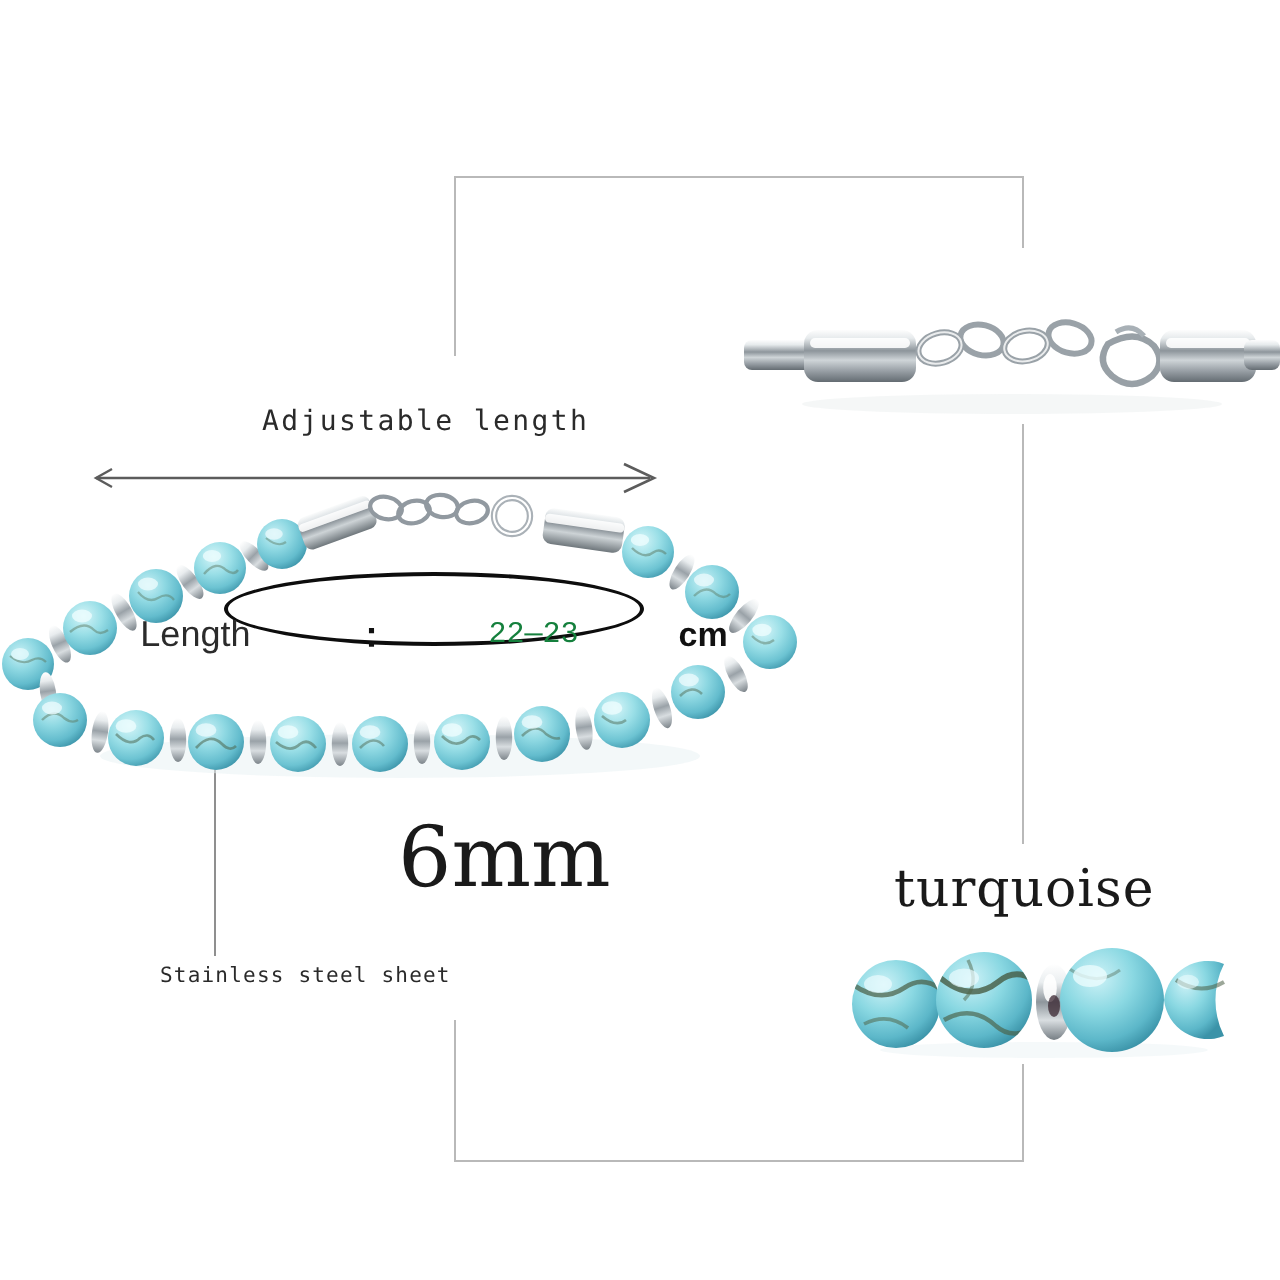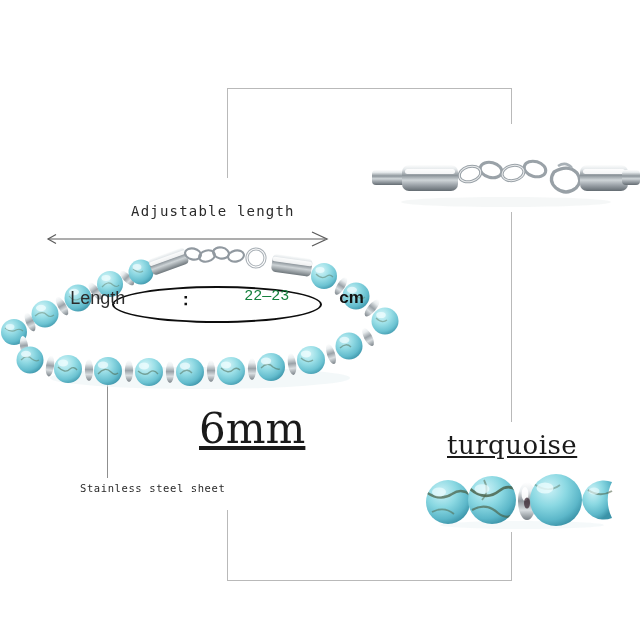--- a/index.html
+++ b/index.html
@@ -40,43 +40,42 @@
   }
   .lbl-buckle { left: 417px; top: 124px; font-size: 15px; letter-spacing: 1.1px; }
   .lbl-adjust { left: 131px; top: 203px; font-size: 14px; letter-spacing: 1.2px; }
   .lbl-sheet  { left: 80px;  top: 482px; font-size: 10.5px; letter-spacing: 0.6px; }
 
   .lbl-serif {
     position: absolute;
     font-family: "DejaVu Serif", "Liberation Serif", serif;
     color: #1a1a1a;
     white-space: nowrap;
-    text-decoration: underline;
   }
   .lbl-6mm       { left: 199px; top: 404px; font-size: 42px; letter-spacing: 0px; }
   .lbl-turquoise { left: 447px; top: 430px; font-size: 26px; letter-spacing: 0.5px; }
 
   
   .dim-arrow { position: absolute; left: 44px; top: 231px; width: 285px; height: 16px; }
 
   
   .oval {
     position: absolute;
     left: 112px; top: 286px;
     width: 210px; height: 37px;
     border: 2px solid #0d0d0d;
     border-radius: 50%;
     background: #ffffff;
     box-sizing: border-box;
     z-index: 20;
   }
   .oval-text {
     position: absolute;
-    left: 0; top: 0; width: 100%; height: 100%;
-    display: flex; align-items: flex-start; justify-content: center;
+    left: 0; top: 13px; width: 100%; height: 100%;
+    display: flex; align-items: center; justify-content: center;
     white-space: nowrap;
     gap: 48px;
   }
   .ot-word {
     font-family: "Liberation Sans", sans-serif;
     font-size: 18px;
     color: #2b2b2b;
   }
   .ot-colon {
     font-family: "Liberation Sans", sans-serif;

